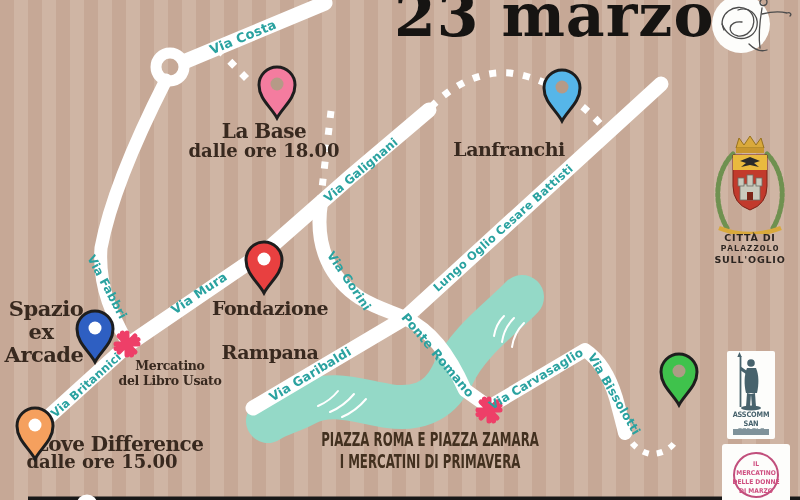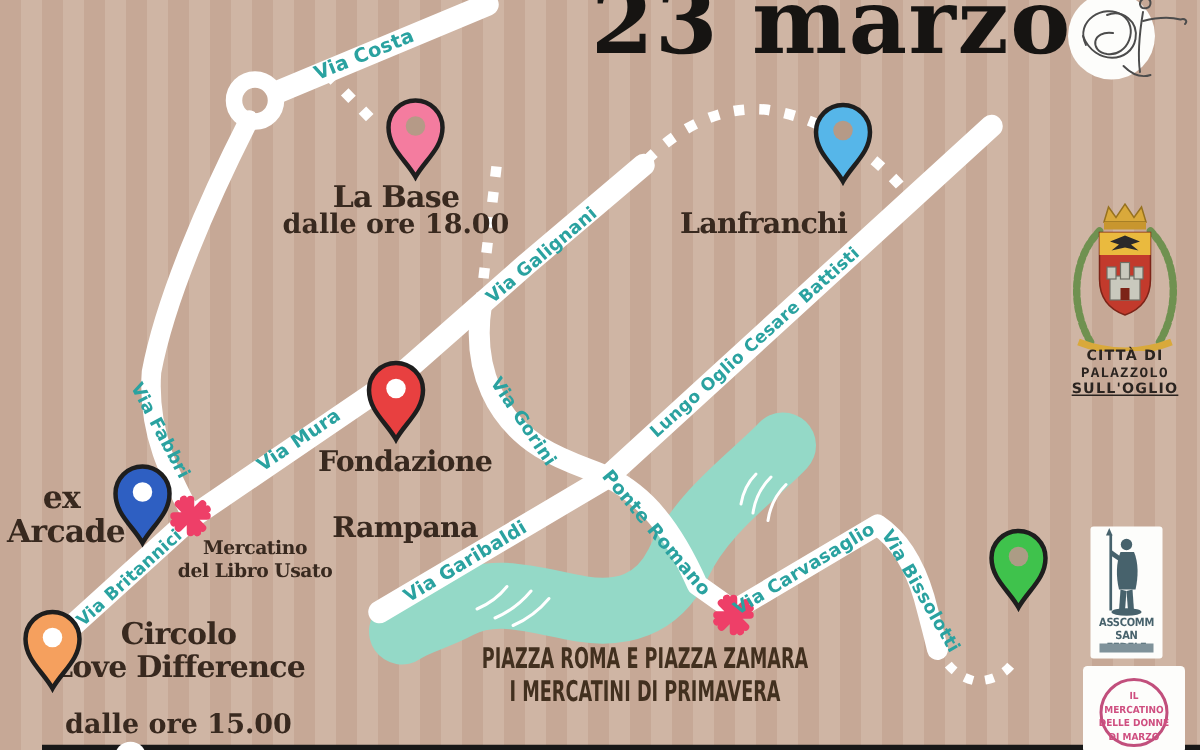--- a/index.html
+++ b/index.html
@@ -121,26 +121,26 @@
   <div class="lbl street" style="left:614px;top:394px;transform:translate(-50%,-50%) rotate(60deg);">Via Bissolotti</div>
 
   <div class="lbl venue" style="left:264px;top:131px;font-size:20px;">La Base</div>
   <div class="lbl venue small" style="left:264px;top:150px;">dalle ore 18.00</div>
 
   <div class="lbl venue" style="left:509px;top:149px;">Lanfranchi</div>
 
   <div class="lbl venue" style="left:270px;top:308px;">Fondazione</div>
   <div class="lbl venue" style="left:270px;top:352px;">Rampana</div>
 
+  <div class="lbl venue" style="left:46px;top:308px;font-size:21px;">Spazio</div>
   <div class="lbl venue" style="left:41px;top:331px;font-size:21px;">ex</div>
   <div class="lbl venue" style="left:44px;top:354px;font-size:21px;">Arcade</div>
 
-  <div class="lbl venue" style="left:119px;top:422px;font-size:20px;">Circolo</div>
   <div class="lbl venue" style="left:119px;top:444px;font-size:20px;">Love Difference</div>
-  <div class="lbl venue small" style="left:119px;top:461px;margin-top:22px;">dalle ore 15.00</div>
+  <div class="lbl venue small" style="left:102px;top:461px;">dalle ore 15.00</div>
 
 
   <div class="lbl venue tiny" style="left:170px;top:365px;">Mercatino</div>
   <div class="lbl venue tiny" style="left:170px;top:380px;">del Libro Usato</div>
 
   <div class="lbl piazza" style="left:430px;top:439px;">PIAZZA ROMA E PIAZZA ZAMARA</div>
   <div class="lbl piazza" style="left:430px;top:461px;">I MERCATINI DI PRIMAVERA</div>
 
   <svg class="pin" style="left:255px;top:63px;" width="44" height="58" viewBox="0 0 44 58">
     <path d="M22,55 C16,44 4,36 4,22 A18,18 0 1 1 40,22 C40,36 28,44 22,55 Z" stroke="#1e1e1e" stroke-width="3" fill="#f47c9f"></path>
@@ -191,21 +191,21 @@
       <rect x="37" y="50" width="20" height="16"></rect>
       <rect x="35" y="44" width="6" height="8"></rect>
       <rect x="44" y="41" width="6" height="11"></rect>
       <rect x="53" y="44" width="6" height="8"></rect>
     </g>
     <rect x="44" y="58" width="6" height="8" fill="#7c2418"></rect>
     <path d="M16,94 Q47,106 78,94" stroke="#d9a93b" stroke-width="4.5" fill="none"></path>
   </svg>
   <div class="crest-text" style="top:232px;">CITTÀ DI</div>
   <div class="crest-text" style="top:243px;font-family:Liberation Mono, monospace;">PALAZZOLO</div>
-  <div class="crest-text" style="top:254px;text-decoration:underline;">SULL'OGLIO</div>
+  <div class="crest-text" style="top:254px;">SULL'OGLIO</div>
 
   <div id="asscomm-box">
     <svg width="48" height="60" viewBox="0 0 48 60" style="position:absolute;left:0;top:0;">
       <g fill="#47626c">
         <path d="M12.5,1 l2.2,5 h-4.4 Z"></path>
         <rect x="12.6" y="5" width="1.8" height="51"></rect>
         <circle cx="24" cy="12" r="3.8"></circle>
         <path d="M20,17 C17,24 17,34 19,42 L30,42 C32,33 32,24 29,17 Z"></path>
         <path d="M20,20 L13,15 l0,4 6,4 Z"></path>
         <path d="M20,42 l-1,14 4,0 1,-13 Z"></path>

